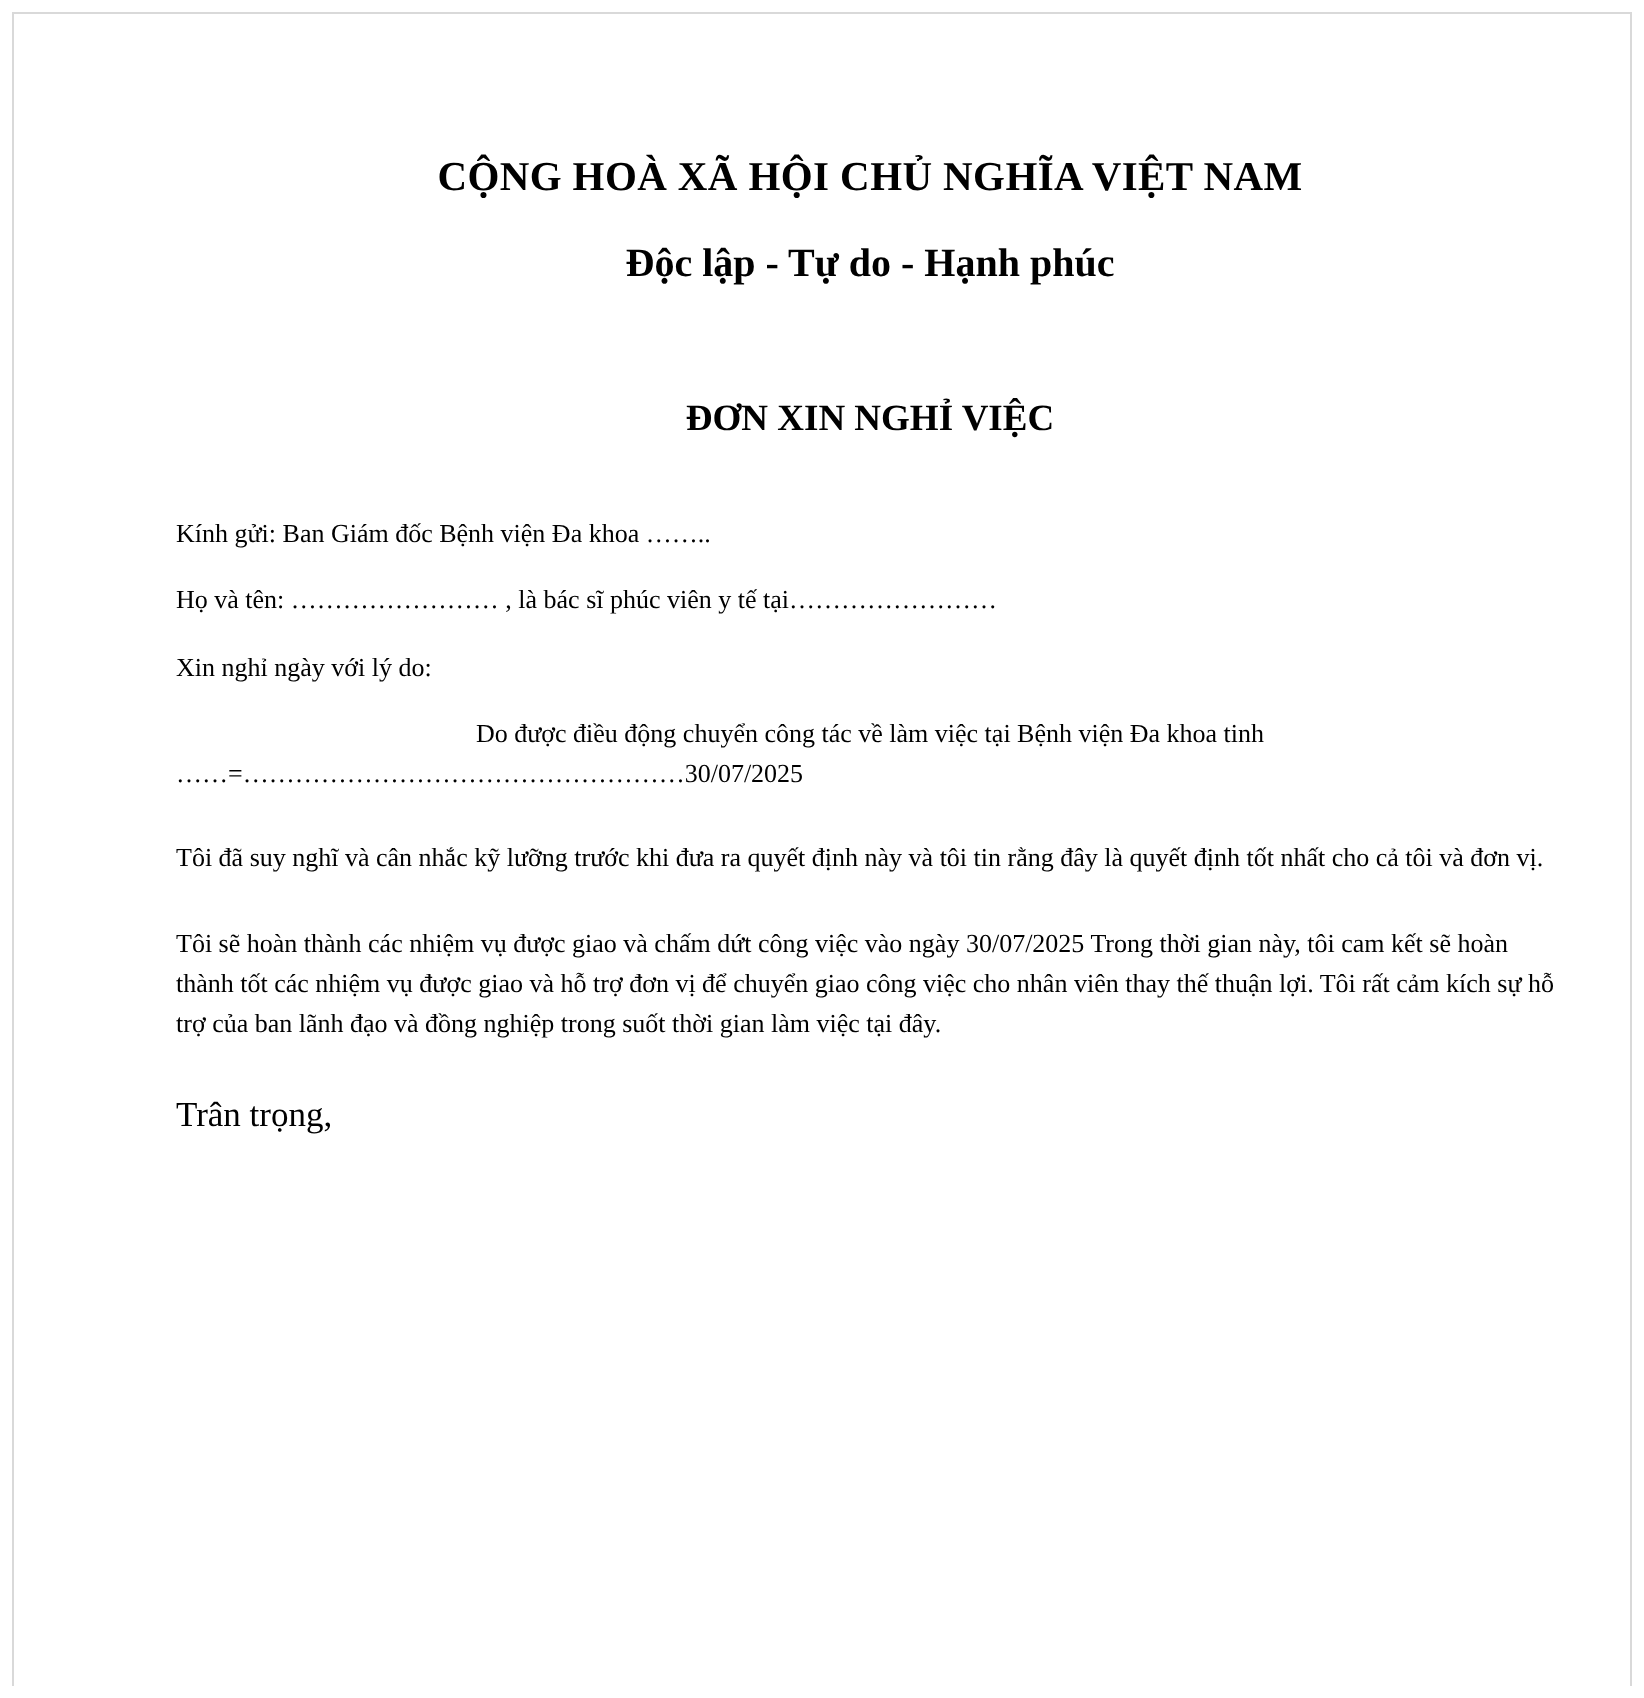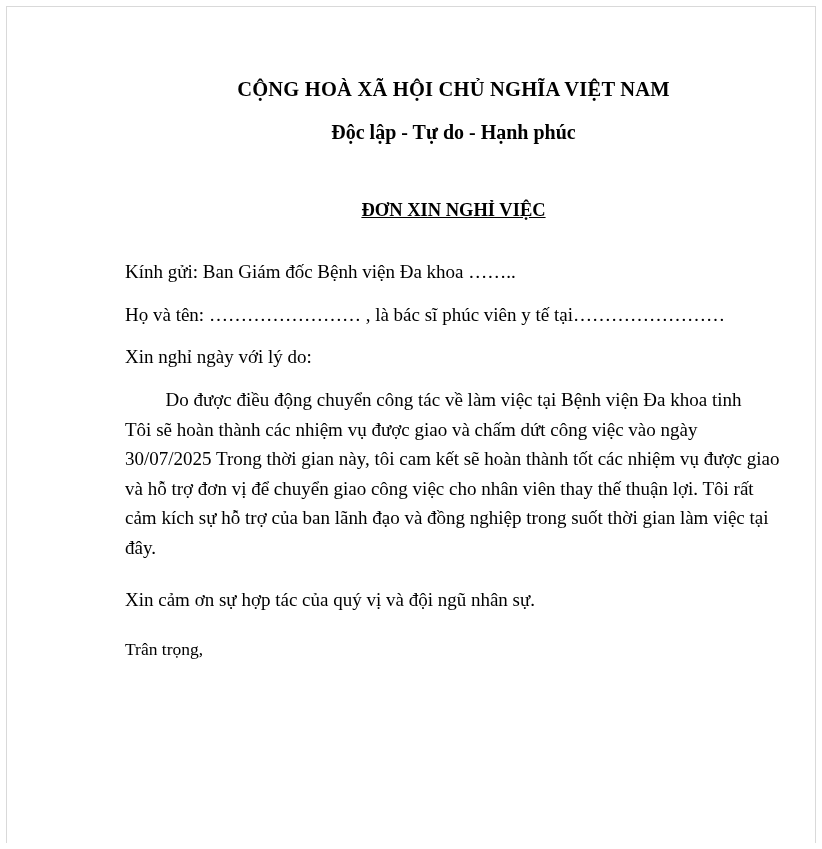--- a/index.html
+++ b/index.html
@@ -45,45 +45,43 @@
     width: 1px;
     background: #d9d9d9;
   }
   .content {
     position: absolute;
     top: 0;
     left: 0;
     right: 0;
     padding: 56px 40px 0 88px;
     box-sizing: border-box;
-    margin-left: 37px;
   }
   .national-title {
     text-align: center;
     font-weight: bold;
     font-size: 20.5px;
     letter-spacing: 0.2px;
     margin: 22px 0 0 0;
   }
   .national-motto {
     text-align: center;
     font-weight: bold;
     font-size: 20px;
     margin: 20px 0 0 0;
   }
   .doc-title {
     text-align: center;
     font-weight: bold;
     font-size: 18.5px;
     margin: 56px 0 0 0;
-    text-decoration: underline;
   }
   .body-block {
     margin-top: 36px;
-    font-size: 19px;
+    font-size: 13px;
     line-height: 1.56;
     text-align: left;
   }
   .para {
     margin: 0 0 17px 0;
   }
   .para.tight {
     margin-bottom: 13px;
   }
   .para.para-gap {
@@ -107,22 +105,23 @@
 
     <h1 class="national-title">CỘNG HOÀ XÃ HỘI CHỦ NGHĨA VIỆT NAM</h1>
     <h2 class="national-motto">Độc lập - Tự do - Hạnh phúc</h2>
     <h3 class="doc-title">ĐƠN XIN NGHỈ VIỆC</h3>
 
     <div class="body-block">
       <p class="para tight">Kính gửi: Ban Giám đốc Bệnh viện Đa khoa ……..</p>
       <p class="para tight">Họ và tên: …………………… , là bác sĩ phúc viên y tế tại……………………</p>
       <p class="para tight">Xin nghỉ ngày với lý do:</p>
       <p class="para" style="margin-bottom:0;text-align:center;">Do được điều động chuyển công tác về làm việc tại Bệnh viện Đa khoa tinh</p>
+      <p class="para para-gap">……=……………………………………………30/07/2025</p>
+      <p class="para para-gap">Tôi đã suy nghĩ và cân nhắc kỹ lưỡng trước khi đưa ra quyết định này và tôi tin rằng đây là quyết định tốt nhất cho cả tôi và đơn vị.</p>
       <p class="para para-gap">Tôi sẽ hoàn thành các nhiệm vụ được giao và chấm dứt công việc vào ngày 30/07/2025 Trong thời gian này, tôi cam kết sẽ hoàn thành tốt các nhiệm vụ được giao và hỗ trợ đơn vị để chuyển giao công việc cho nhân viên thay thế thuận lợi. Tôi rất cảm kích sự hỗ trợ của ban lãnh đạo và đồng nghiệp trong suốt thời gian làm việc tại đây.</p>
-      <p class="para para-gap">Xin cảm ơn sự hợp tác của quý vị và đội ngũ nhân sự.</p>
     </div>
 
     <div class="closing-block">
       <p class="para" style="margin-bottom:0;">Trân trọng,</p>
     </div>
 
   </div>
 </div>
 
 </body></html>

